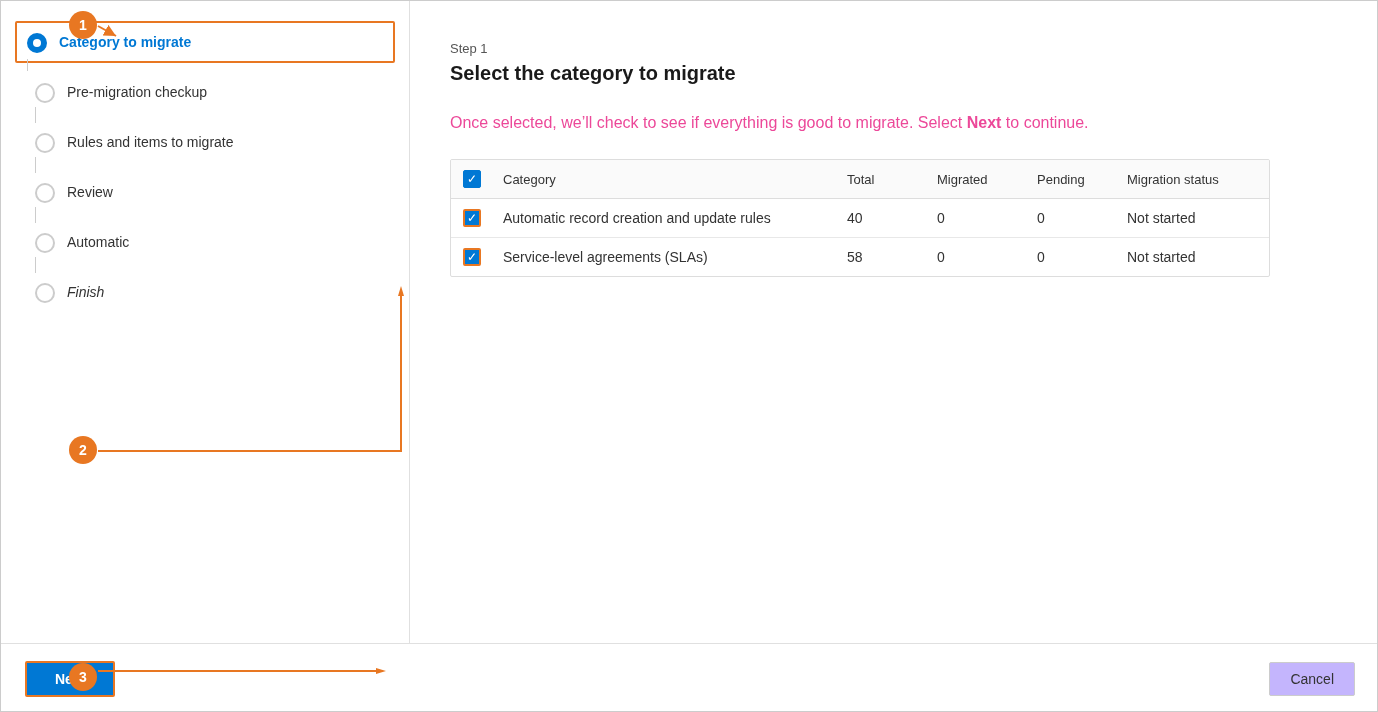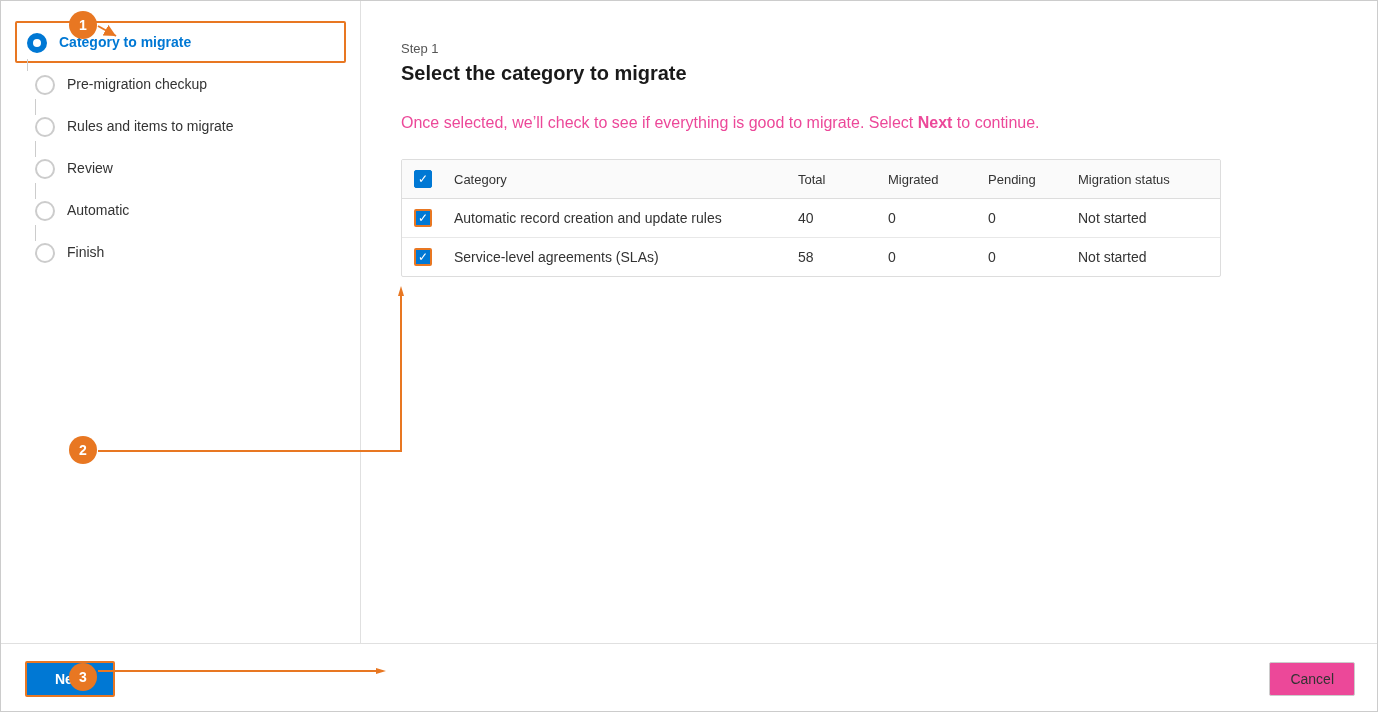--- a/index.html
+++ b/index.html
@@ -13,34 +13,35 @@
       flex-direction: column;
       border: 1px solid #ccc;
     }
     .main-container {
       display: flex;
       flex: 1;
       overflow: hidden;
     }
     
     .sidebar {
-      width: 360px;
+      width: 409px;
       border-right: 1px solid #e0e0e0;
       padding: 20px 24px;
       display: flex;
       flex-direction: column;
       gap: 0;
       flex-shrink: 0;
     }
     .step-item {
       display: flex;
       align-items: flex-start;
       gap: 12px;
       padding: 10px 0;
       position: relative;
+      margin-top: 8px;
     }
     .step-item:not(:last-child)::after {
       content: '';
       position: absolute;
       left: 10px;
       top: 36px;
       bottom: -10px;
       width: 1px;
       background: #ccc;
     }
@@ -196,21 +197,21 @@
       background: #0078d4;
       color: white;
       border: 2px solid #e87722;
       border-radius: 2px;
       padding: 8px 28px;
       font-size: 14px;
       font-weight: 600;
       cursor: pointer;
     }
     .btn-cancel {
-      background: #ec4899;
+      background: #c4b5fd;
       color: #333;
       border: 1px solid #ccc;
       border-radius: 2px;
       padding: 8px 20px;
       font-size: 14px;
       cursor: pointer;
       margin-left: 8px;
     }
     
     .outer-wrapper {
@@ -325,21 +326,21 @@
       <div class="step-item" style="padding-left: 10px;">
         <div class="step-circle"></div>
         <span class="step-label">Review</span>
       </div>
 
       <div class="step-item" style="padding-left: 10px;">
         <div class="step-circle"></div>
         <span class="step-label">Automatic</span>
       </div>
 
-      <div class="step-item" style="padding-left: 10px; border-bottom: none;">
+      <div class="step-item" style="padding-left: 10px; border-bottom: none; font-style: italic;">
         <div class="step-circle"></div>
         <span class="step-label">Finish</span>
       </div>
     </div>
 
     <div class="content-area">
       <div class="step-number">Step 1</div>
       <div class="step-title">Select the category to migrate</div>
       <div class="step-desc">
         <span>Once selected, we’ll check to see if everything is good to migrate. Select </span><strong>Next</strong><span> to continue.</span>

